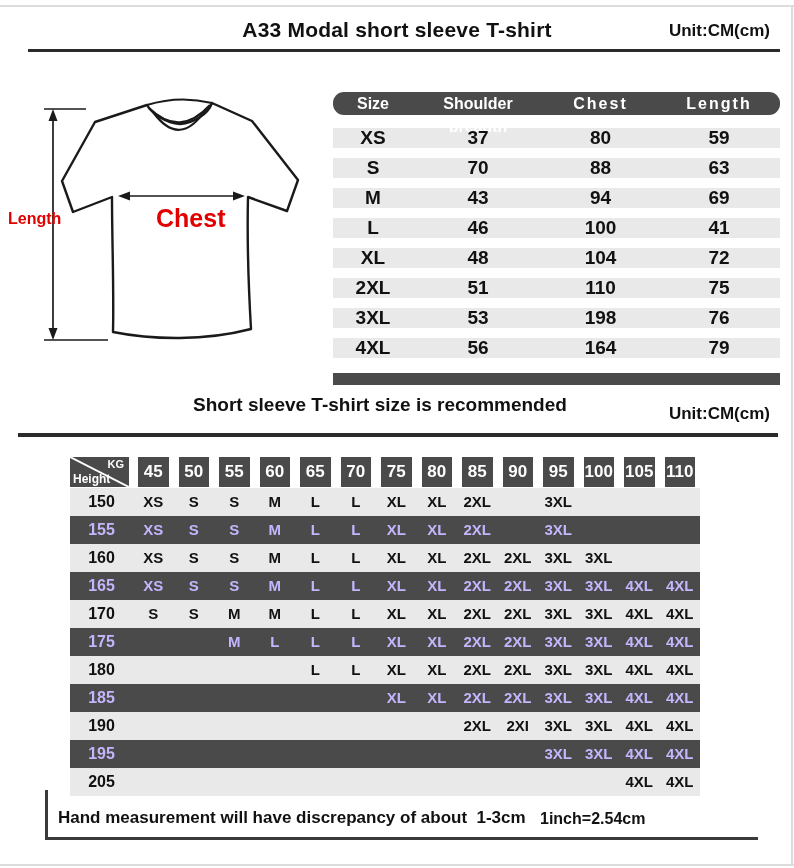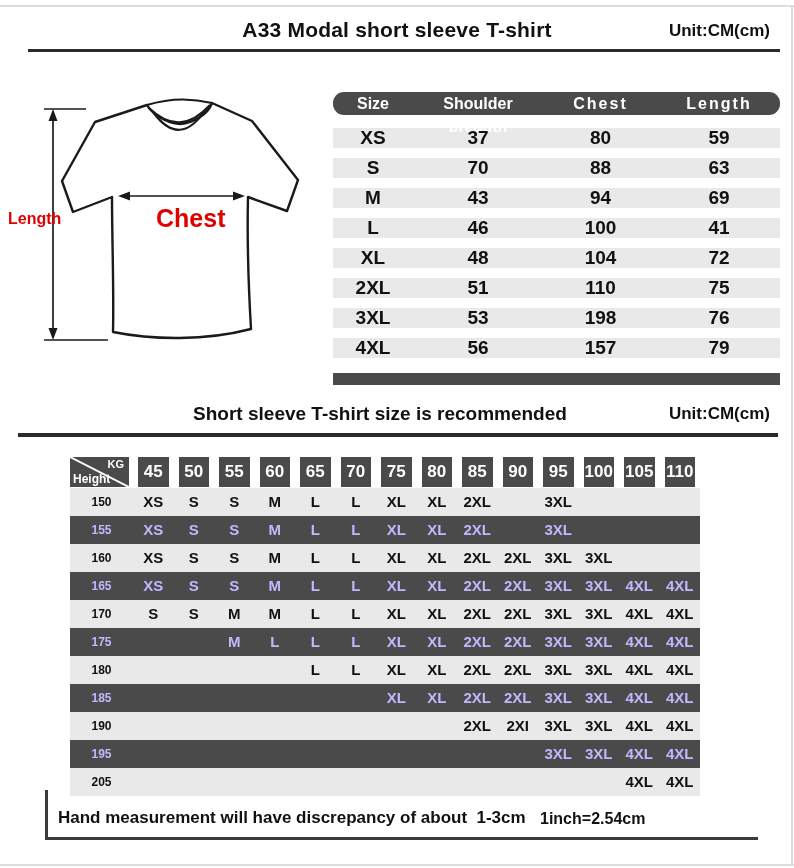--- a/index.html
+++ b/index.html
@@ -24,38 +24,38 @@
   .st-grid{display:grid;grid-template-columns:80px 130px 115px 122px;}
   .st-header{background:#4a4a4a;color:#fff;height:23px;border-radius:11px;}
   .st-header .st-cell{font-size:16px;font-weight:700;line-height:23px;text-align:center;}
   .st-header .st-cell:nth-child(3),.st-header .st-cell:nth-child(4){letter-spacing:2px;}
   .st-body{margin-top:13px;}
   .st-row{background:#e9e9e9;height:20px;margin-bottom:10px;}
   .st-row .st-cell{font-size:19px;font-weight:600;line-height:20px;text-align:center;}
   .st-footer-bar{position:absolute;left:0;top:281px;width:447px;height:12px;background:#4a4a4a;}
 
   
-  .recommend-title{position:absolute;left:0;top:403px;width:760px;text-align:center;
+  .recommend-title{position:absolute;left:0;top:394px;width:760px;text-align:center;
     font-size:19px;font-weight:700;}
   .unit-bottom{position:absolute;right:24px;top:404px;font-size:17px;font-weight:700;}
   .divider-mid{position:absolute;left:18px;top:433px;width:760px;height:4px;background:#2b2b2b;}
 
   
   .matrix{position:absolute;left:70px;top:450px;width:630px;}
   .mx-grid{display:grid;grid-template-columns:63px repeat(14,40.5px);}
   .mx-header{height:38px;}
   .mx-box{background:#4a4a4a;color:#fff;height:30px;margin:7px 5px 0 5px;
     font-size:17px;font-weight:700;line-height:30px;text-align:center;}
   .mx-corner{position:relative;background:#4a4a4a;height:30px;margin:7px 4px 0 0;overflow:hidden;}
   .mx-corner svg{position:absolute;left:0;top:0;}
   .kg-label{position:absolute;right:5px;top:1px;color:#fff;font-size:11px;font-weight:700;}
   .height-label{position:absolute;left:3px;bottom:1px;color:#fff;font-size:12px;font-weight:700;text-align:right;}
   .mx-row{height:28px;}
   .mx-row .mx-cell{font-size:15px;font-weight:700;line-height:28px;text-align:center;white-space:nowrap;}
-  .mx-row .mx-hcell{font-size:12px;font-weight:700;line-height:28px;text-align:center;}
+  .mx-row .mx-hcell{font-size:16px;font-weight:700;line-height:28px;text-align:center;}
   .mx-row.light{background:#e9e9e9;color:#111;}
   .mx-row.dark{background:#4a4a4a;color:#c4b5fd;}
 
   
   .note-vline{position:absolute;left:45px;top:790px;width:3px;height:50px;background:#3a3a3a;}
   .note-hline{position:absolute;left:45px;top:837px;width:713px;height:3px;background:#3a3a3a;}
   .note-text{position:absolute;left:58px;top:808px;font-size:17px;font-weight:700;white-space:pre;}
   .inch-text{position:absolute;left:540px;top:810px;font-size:16px;font-weight:700;}
 
   .shirt-svg{position:absolute;left:0;top:80px;}
@@ -150,21 +150,21 @@
         </div>
         <div class="st-grid st-row">
           <div class="st-cell">3XL</div>
           <div class="st-cell">53</div>
           <div class="st-cell">198</div>
           <div class="st-cell">76</div>
         </div>
         <div class="st-grid st-row">
           <div class="st-cell">4XL</div>
           <div class="st-cell">56</div>
-          <div class="st-cell">157</div>
+          <div class="st-cell">164</div>
           <div class="st-cell">79</div>
         </div>
       </div>
     <div class="st-footer-bar"></div>
   </div>
 
   <div class="recommend-title">Short sleeve T-shirt size is recommended</div>
   <div class="unit-bottom">Unit:CM(cm)</div>
   <div class="divider-mid"></div>
 

